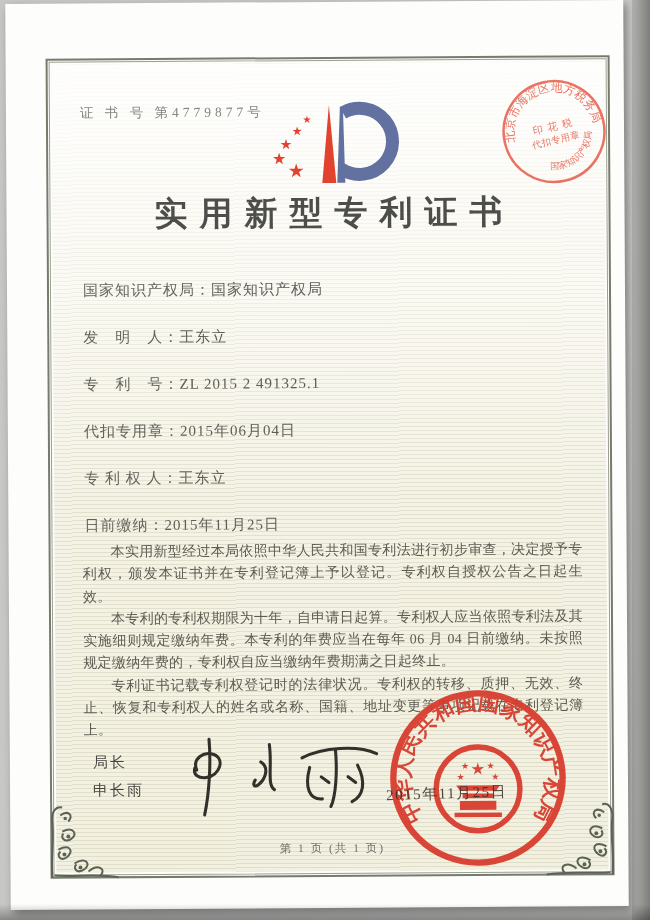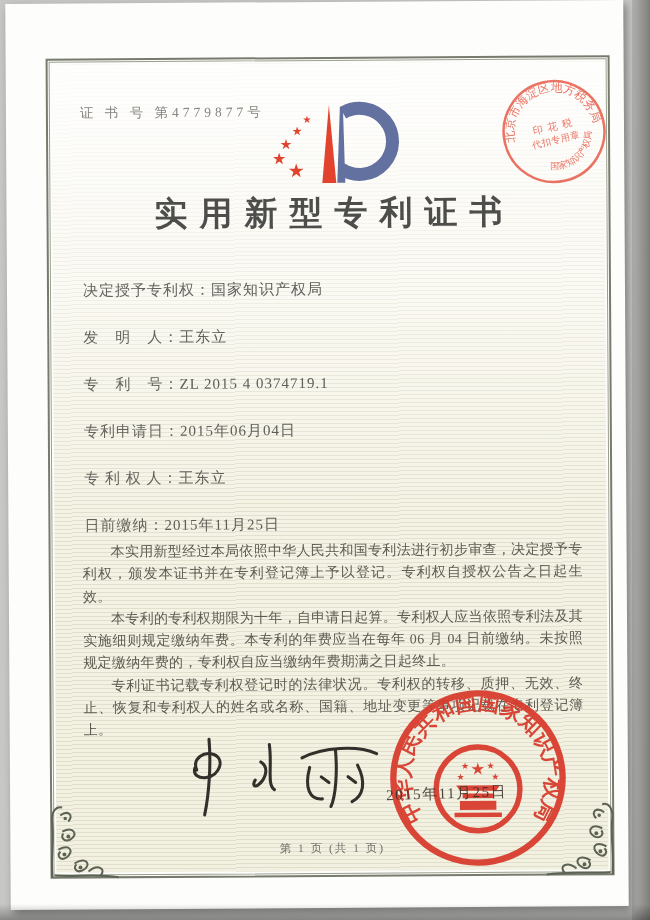--- a/index.html
+++ b/index.html
@@ -125,34 +125,38 @@
           <text x="43" y="76" font-size="19">★</text>
         </g>
         <polygon points="76,4 69,82 83,82" fill="#e2432e"></polygon>
         <polygon points="87,6 84,82 92,82 90,6" fill="#62719f"></polygon>
         <path d="M90,12 A33,33 0 1 1 88,68" stroke="#62719f" stroke-width="13" fill="none"></path>
       </svg>
 
       <div class="title">实用新型专利证书</div>
 
       <div class="fields">
-        <div class="field"><span>决定授予专利权：</span><span class="val">国家知识产权局</span></div>
+        <div class="field"><span>国家知识产权局：</span><span class="val">国家知识产权局</span></div>
         <div class="field"><span>发　明　人：</span><span class="val">王东立</span></div>
-        <div class="field"><span>专　利　号：</span><span class="val">ZL 2015 4 0374719.1</span></div>
-        <div class="field"><span>专利申请日：</span><span class="val">2015年06月04日</span></div>
+        <div class="field"><span>专　利　号：</span><span class="val">ZL 2015 2 491325.1</span></div>
+        <div class="field"><span>代扣专用章：</span><span class="val">2015年06月04日</span></div>
         <div class="field"><span>专 利 权 人：</span><span class="val">王东立</span></div>
         <div class="field"><span>日前缴纳：</span><span class="val">2015年11月25日</span></div>
       </div>
 
       <div class="body-text">
         <p>本实用新型经过本局依照中华人民共和国专利法进行初步审查，决定授予专利权，颁发本证书并在专利登记簿上予以登记。专利权自授权公告之日起生效。</p>
         <p>本专利的专利权期限为十年，自申请日起算。专利权人应当依照专利法及其实施细则规定缴纳年费。本专利的年费应当在每年 06 月 04 日前缴纳。未按照规定缴纳年费的，专利权自应当缴纳年费期满之日起终止。</p>
         <p>专利证书记载专利权登记时的法律状况。专利权的转移、质押、无效、终止、恢复和专利权人的姓名或名称、国籍、地址变更等事项记载在专利登记簿上。</p>
       </div>
 
+      <div class="signer">
+        <div>局长</div>
+        <div>申长雨</div>
+      </div>
 
       <svg class="signature" viewBox="0 0 235 95">
         <g stroke="#332f2a" stroke-width="3.2" fill="none" stroke-linecap="round" stroke-linejoin="round">
           <path d="M28,42 C23,30 36,22 46,26 C58,31 52,48 38,50 C30,51 24,47 26,40"></path>
           <path d="M41,10 C43,34 41,66 36,89"></path>
           <path d="M95,34 C104,40 100,52 92,58 C88,61 86,58 89,53"></path>
           <path d="M104,16 C107,38 101,58 109,63"></path>
           <path d="M138,30 C160,19 196,17 216,26"></path>
           <path d="M173,22 C175,45 173,70 168,81"></path>
           <path d="M146,40 C140,62 146,74 159,73"></path>

